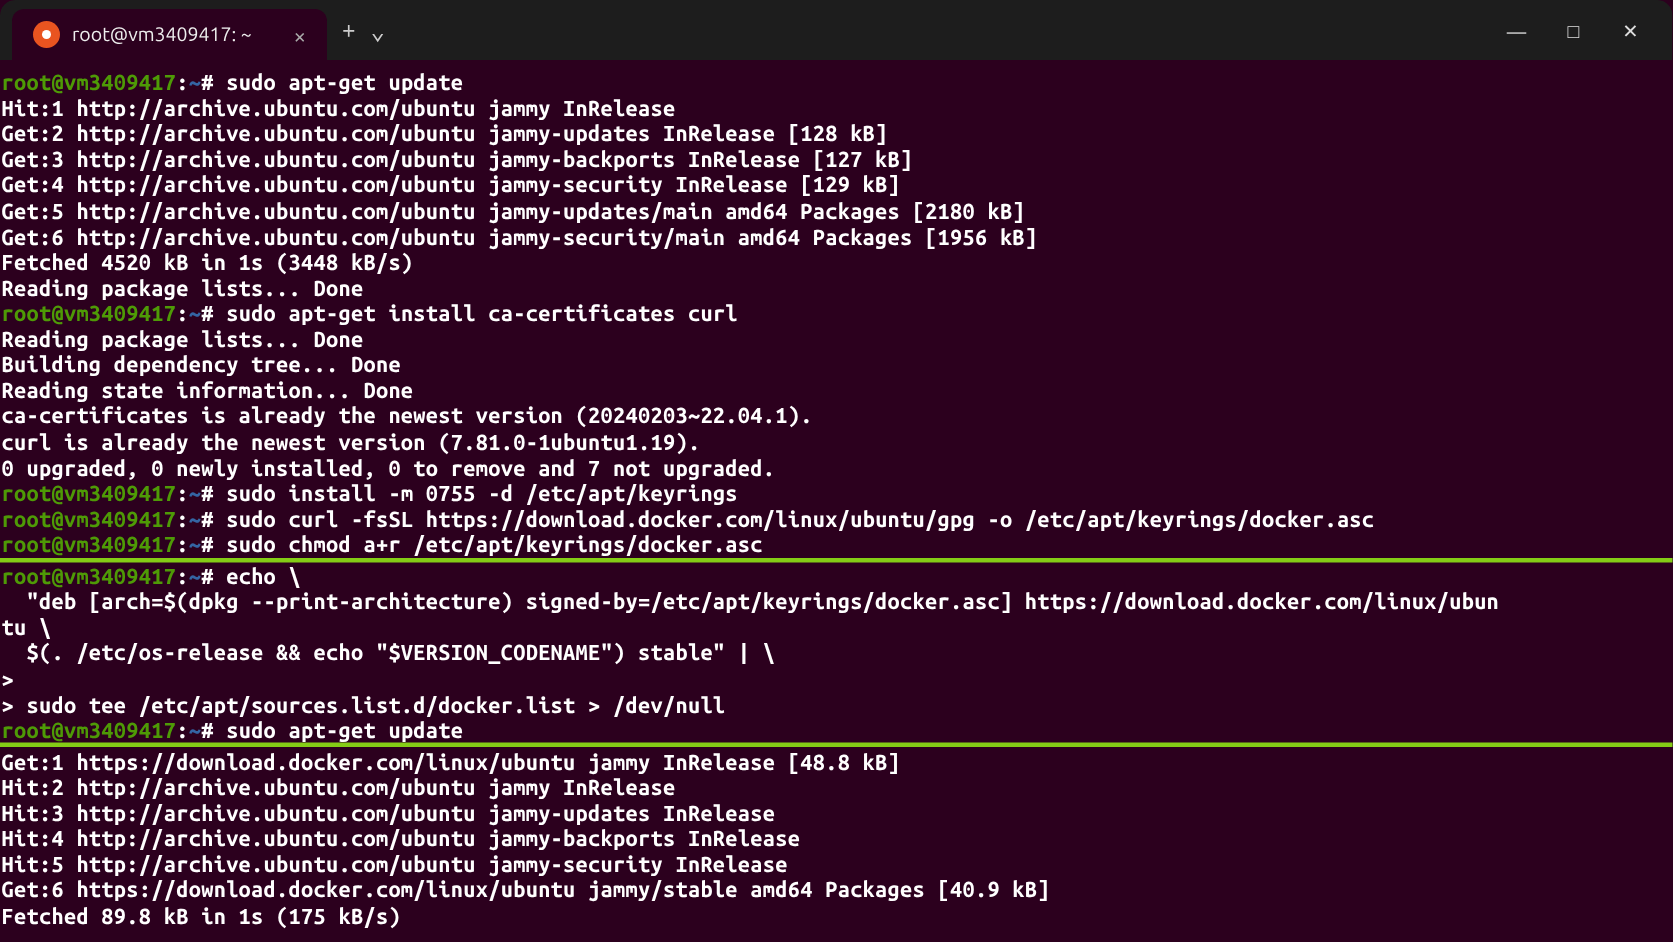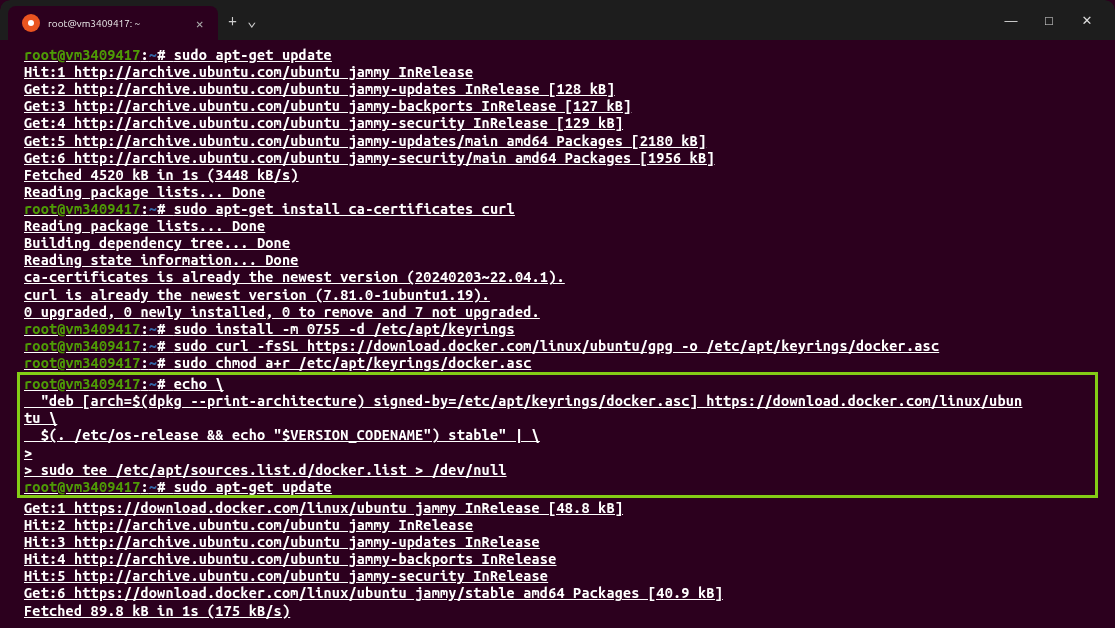--- a/index.html
+++ b/index.html
@@ -42,44 +42,43 @@
     justify-content: center;
     position: relative;
   }
   .tab-icon::before {
     content: "";
     position: absolute;
     width: 6px; height: 6px;
     background: white;
     border-radius: 50%;
   }
-  .tab-title { color: #eee; font-family: 'Ubuntu', sans-serif; font-size: 10px; }
+  .tab-title { color: #eee; font-family: 'Ubuntu', sans-serif; font-size: 13px; }
   .tab-close { margin-left: auto; color: #aaa; font-size: 15px; cursor: pointer; }
   .new-tab, .tab-dropdown {
     color: #ccc;
     margin-left: 10px;
     font-size: 16px;
     cursor: pointer;
   }
   .window-controls {
     margin-left: auto;
     display: flex;
     gap: 22px;
     padding-right: 12px;
     color: #ddd;
     font-family: sans-serif;
   }
   .win-btn { cursor: pointer; font-size: 13px; display:flex; align-items:center; justify-content:center; width:16px; height:16px; }
   .terminal {
-    padding: 6px 24px;
+    padding: 6px 1px;
     line-height: 1.18;
     white-space: pre;
     letter-spacing: 0.2px;
     font-weight: bold;
-    text-decoration: underline;
   }
   .prompt-user { color: #4e9a06; font-weight: bold; }
   .prompt-tilde { color: #3465a4; font-weight: bold; }
   .prompt-sep { color: #ffffff; }
   .cmd-text { color: #ffffff; }
   .highlight-box {
     border: 3px solid #84cc16;
     margin: 1px -7px;
     padding: 0px 4px;
   }

